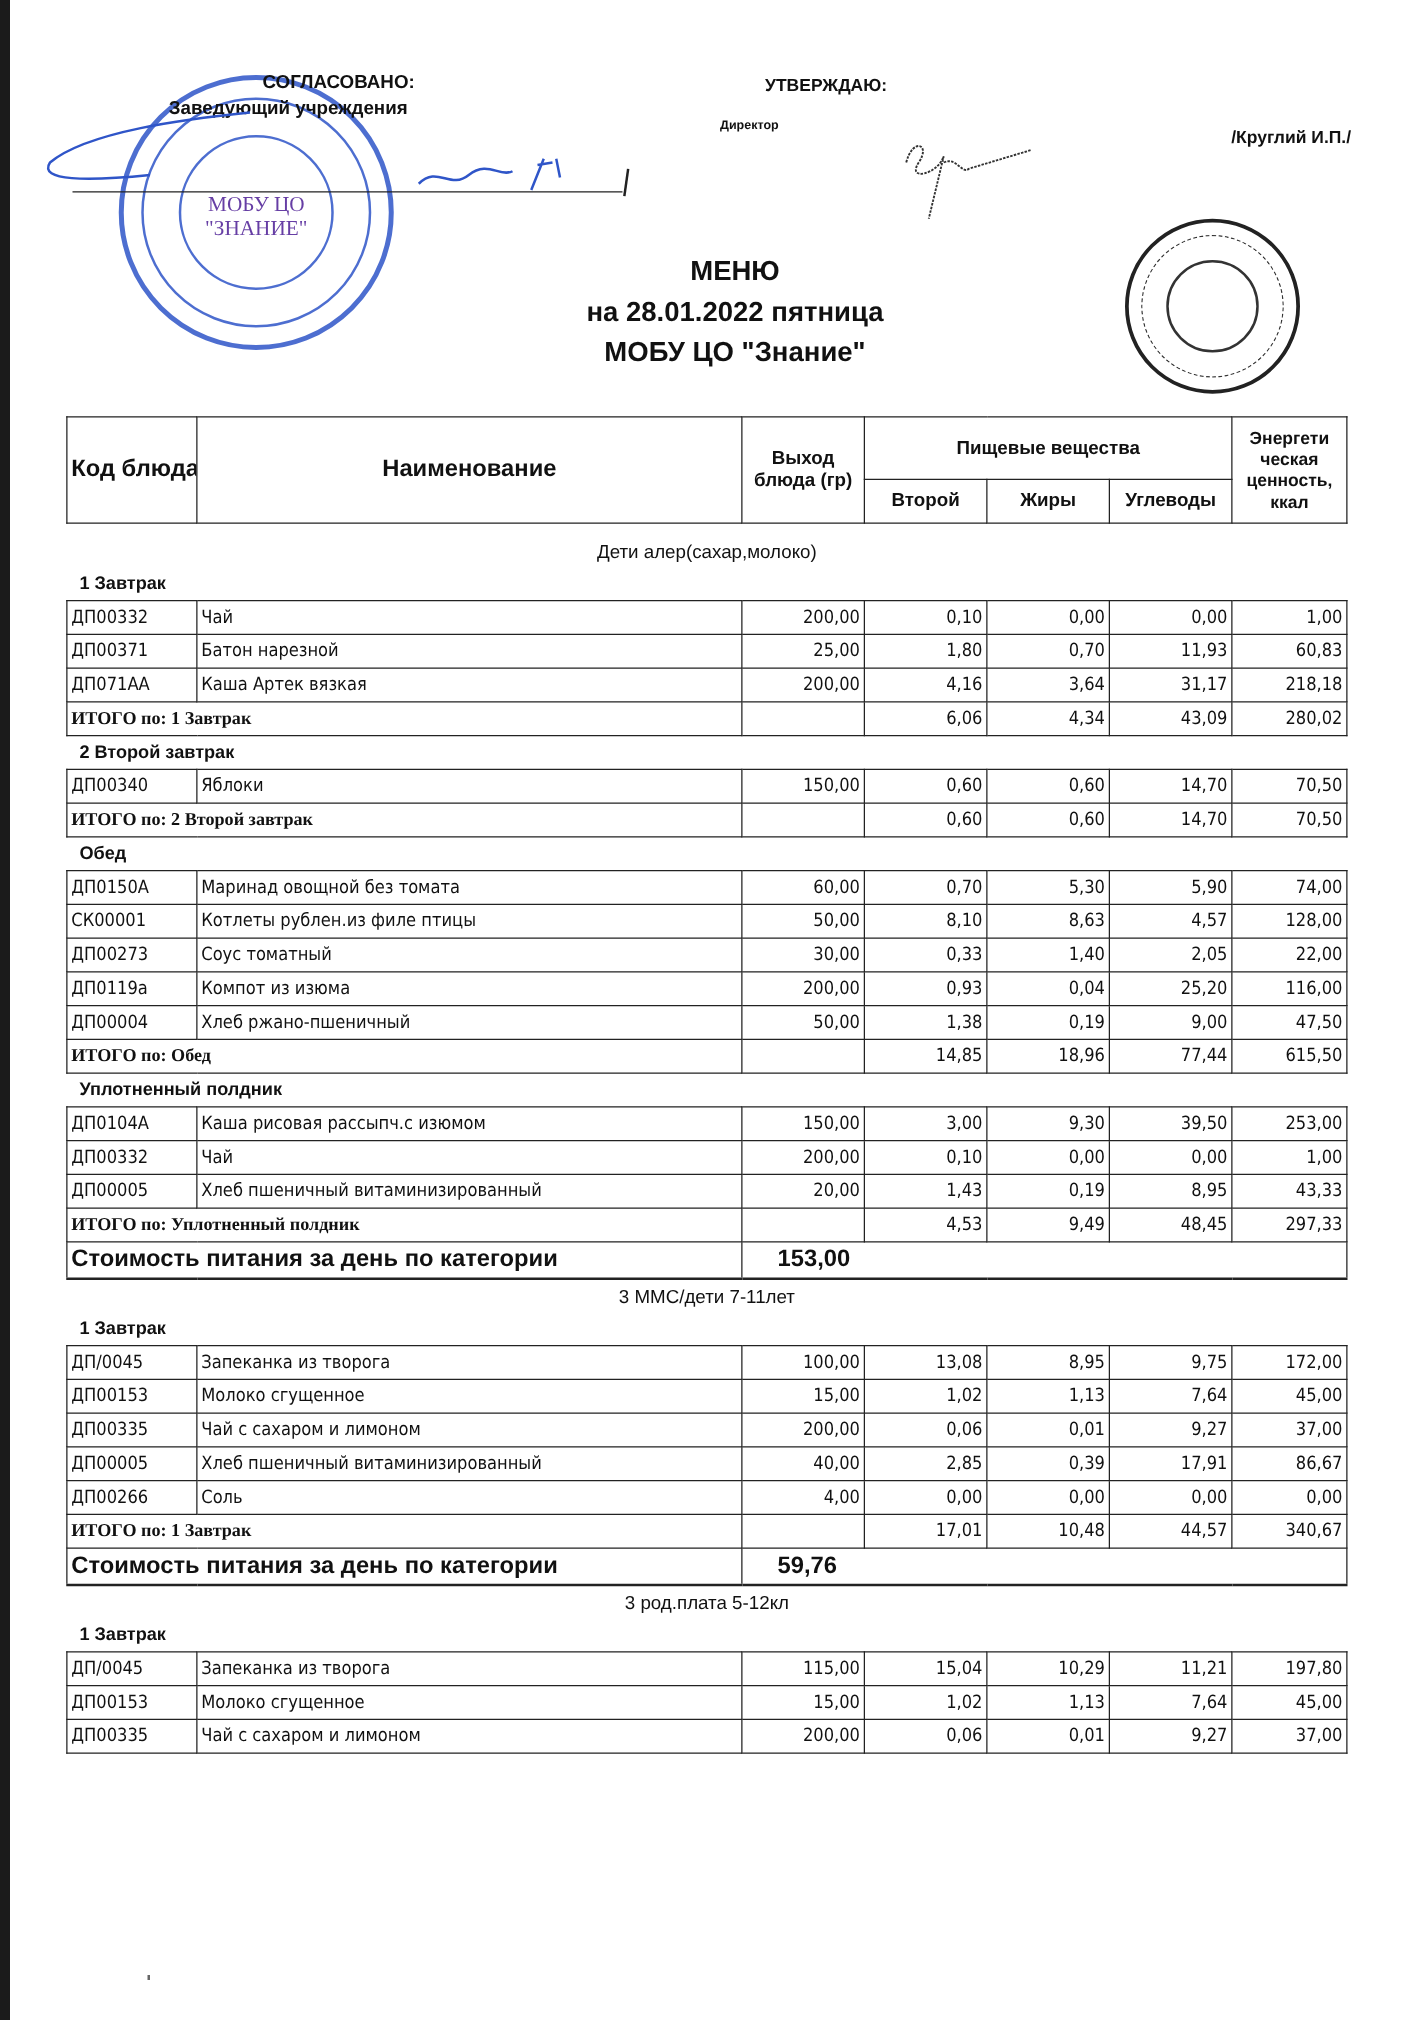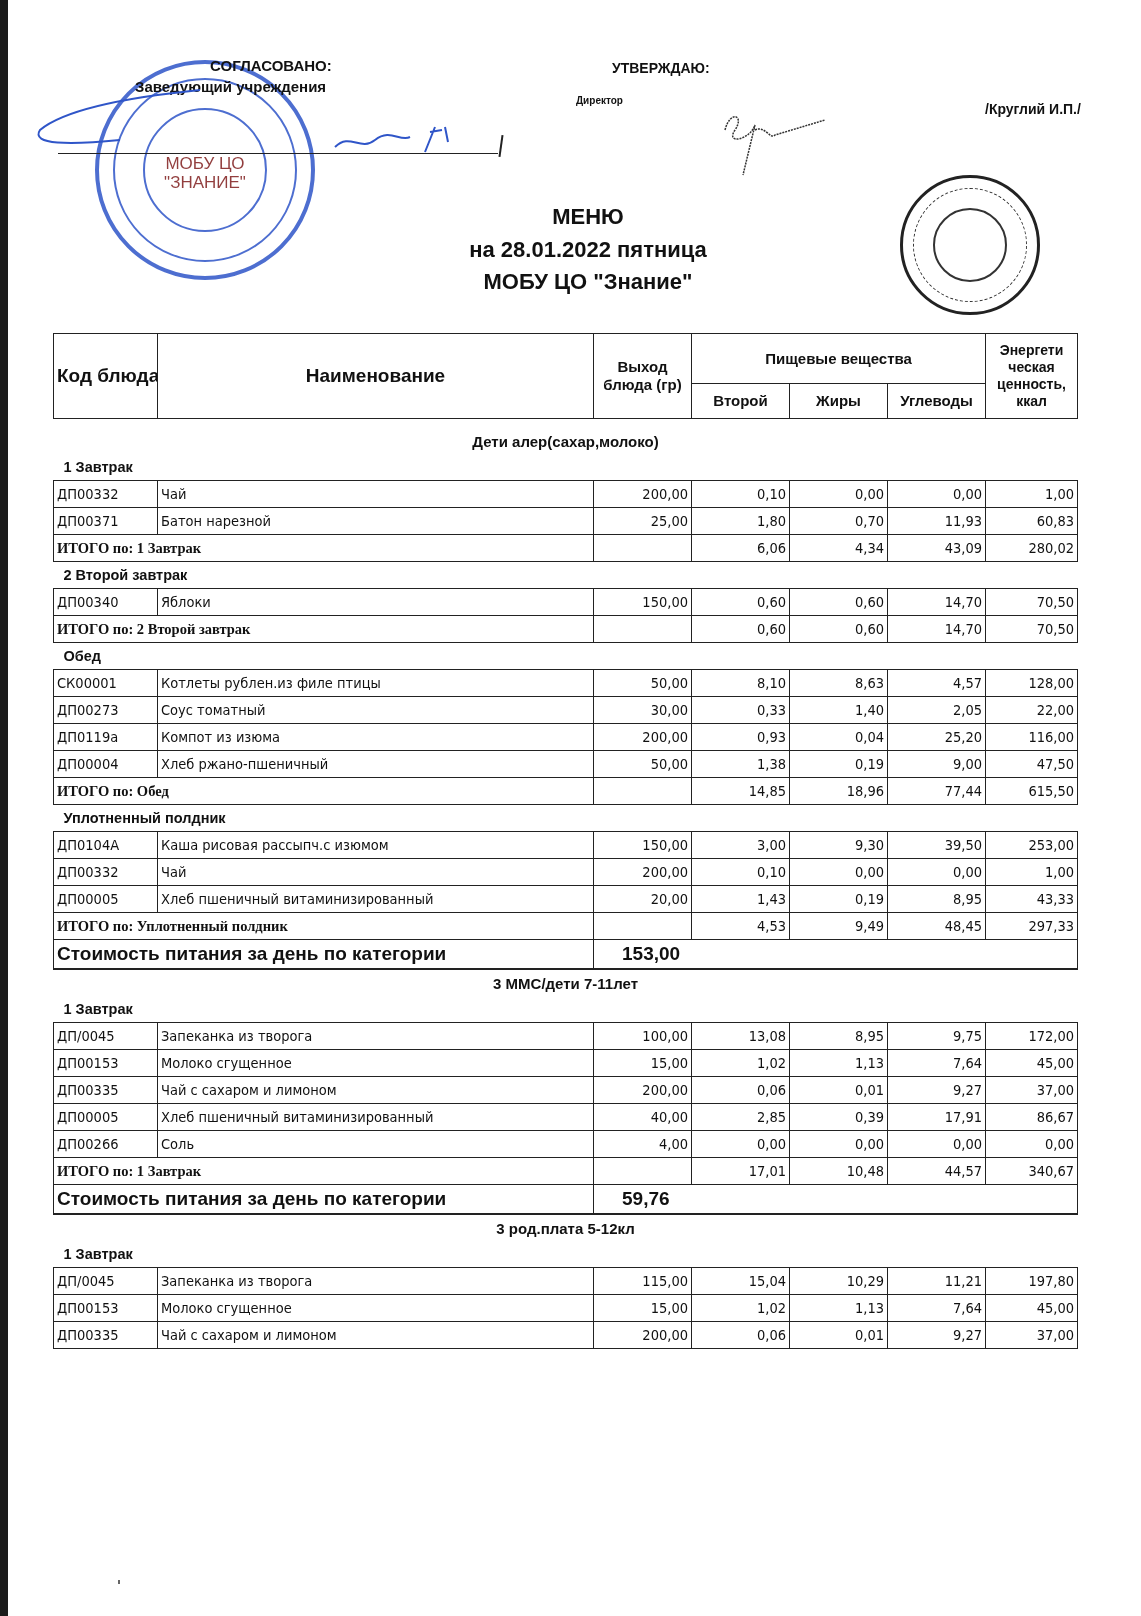--- a/index.html
+++ b/index.html
@@ -18,36 +18,36 @@
     .sign-tick { position: absolute; left: 500px; top: 135px; width: 2px; height: 22px; background: #222; transform: rotate(8deg); }
     .title { position: absolute; left: 0; width: 1100px; text-align: center; font-weight: bold; font-family: "Liberation Sans", sans-serif; font-size: 22px; margin-top: 32px; }
     .t1 { top: 172px; left: 38px; }
     .t2 { top: 205px; left: 38px; }
     .t3 { top: 237px; left: 38px; }
 
     .stamp-blue { position: absolute; left: 95px; top: 60px; width: 220px; height: 220px; border-radius: 50%;
       border: 4px solid #2f55c8; box-sizing: border-box; opacity: 0.85; }
     .stamp-blue .ring2 { position: absolute; left: 14px; top: 14px; right: 14px; bottom: 14px; border-radius: 50%; border: 2px solid #2f55c8; }
     .stamp-blue .ring3 { position: absolute; left: 44px; top: 44px; right: 44px; bottom: 44px; border-radius: 50%; border: 2px solid #2f55c8; }
-    .stamp-blue .center { position: absolute; left: 0; right: 0; top: 90px; text-align: center; color: #7f1d1d; font-family: Liberation Sans, sans-serif; font-size: 17px; line-height: 19px; }
+    .stamp-blue .center { position: absolute; left: 0; right: 0; top: 90px; text-align: center; color: #4c1d95; font-family: Liberation Serif, serif; font-size: 17px; line-height: 19px; }
     .stamp-black { position: absolute; left: 900px; top: 175px; width: 140px; height: 140px; border-radius: 50%; border: 3px solid #222; box-sizing: border-box; }
     .stamp-black .ring2 { position: absolute; left: 10px; top: 10px; right: 10px; bottom: 10px; border-radius: 50%; border: 1px dashed #333; }
     .stamp-black .ring3 { position: absolute; left: 30px; top: 30px; right: 30px; bottom: 30px; border-radius: 50%; border: 2px solid #333; }
 
     table.menu { position: absolute; left: 53px; width: 1024px; border-collapse: collapse; table-layout: fixed; font-size: 14.5px; }
     table.menu td, table.menu th { border: 1px solid #222; padding: 0 3px; height: 26px; overflow: hidden; white-space: nowrap; }
     table.menu td.num { text-align: right; }
     table.menu tr.total td { font-weight: bold; font-family: Liberation Serif, serif; }
     table.menu tr.total td.num { font-weight: normal; font-family: "DejaVu Sans Condensed", "Liberation Sans", sans-serif; }
     table.menu tr.cost td { font-weight: bold; font-family: "Liberation Sans", sans-serif; font-size: 19px; height: 28px; border-bottom: 2px solid #222; }
     table.menu tr.cost td.costval { border-right: none; }
     table.menu tr.cost td.empty { border-left: none; border-right: none; }
     table.menu tr.cost td.empty-last { border-left: none; }
     table.menu tr.section td { border: none; font-weight: bold; height: 26px; padding-left: 10px; font-family: "Liberation Sans", sans-serif; }
-    table.menu tr.category td { border: none; text-align: center; font-weight: bold; height: 26px; font-family: "Liberation Sans", sans-serif; font-size: 15px; }
+    table.menu tr.category td { border: none; text-align: center; font-weight: normal; height: 26px; font-family: "Liberation Sans", sans-serif; font-size: 15px; }
     table.head th { font-family: "Liberation Sans", sans-serif; font-weight: bold; }
     table.head th.big { font-size: 19px; line-height: 22px; }
     table.head th.mid { font-size: 15px; line-height: 18px; }
     .dot { position: absolute; left: 118px; top: 1580px; width: 2px; height: 4px; background: #666; }
   </style>
 </head>
 <body>
 
 <div class="left-edge"></div>
 
@@ -139,20 +139,29 @@
       </tr>
       <tr>
         <td>ДП00371</td>
         <td>Батон нарезной</td>
         <td class="num">25,00</td>
         <td class="num">1,80</td>
         <td class="num">0,70</td>
         <td class="num">11,93</td>
         <td class="num">60,83</td>
       </tr>
+      <tr>
+        <td>ДП071АА</td>
+        <td>Каша Артек  вязкая</td>
+        <td class="num">200,00</td>
+        <td class="num">4,16</td>
+        <td class="num">3,64</td>
+        <td class="num">31,17</td>
+        <td class="num">218,18</td>
+      </tr>
       <tr class="total">
         <td colspan="2">ИТОГО по: 1 Завтрак</td>
         <td class="num"></td>
         <td class="num">6,06</td>
         <td class="num">4,34</td>
         <td class="num">43,09</td>
         <td class="num">280,02</td>
       </tr>
       <tr class="section">
         <td colspan="7">2 Второй завтрак</td>
@@ -171,20 +180,29 @@
         <td class="num"></td>
         <td class="num">0,60</td>
         <td class="num">0,60</td>
         <td class="num">14,70</td>
         <td class="num">70,50</td>
       </tr>
       <tr class="section">
         <td colspan="7">Обед</td>
       </tr>
       <tr>
+        <td>ДП0150А</td>
+        <td>Маринад овощной без томата</td>
+        <td class="num">60,00</td>
+        <td class="num">0,70</td>
+        <td class="num">5,30</td>
+        <td class="num">5,90</td>
+        <td class="num">74,00</td>
+      </tr>
+      <tr>
         <td>СК00001</td>
         <td>Котлеты рублен.из филе птицы</td>
         <td class="num">50,00</td>
         <td class="num">8,10</td>
         <td class="num">8,63</td>
         <td class="num">4,57</td>
         <td class="num">128,00</td>
       </tr>
       <tr>
         <td>ДП00273</td>

